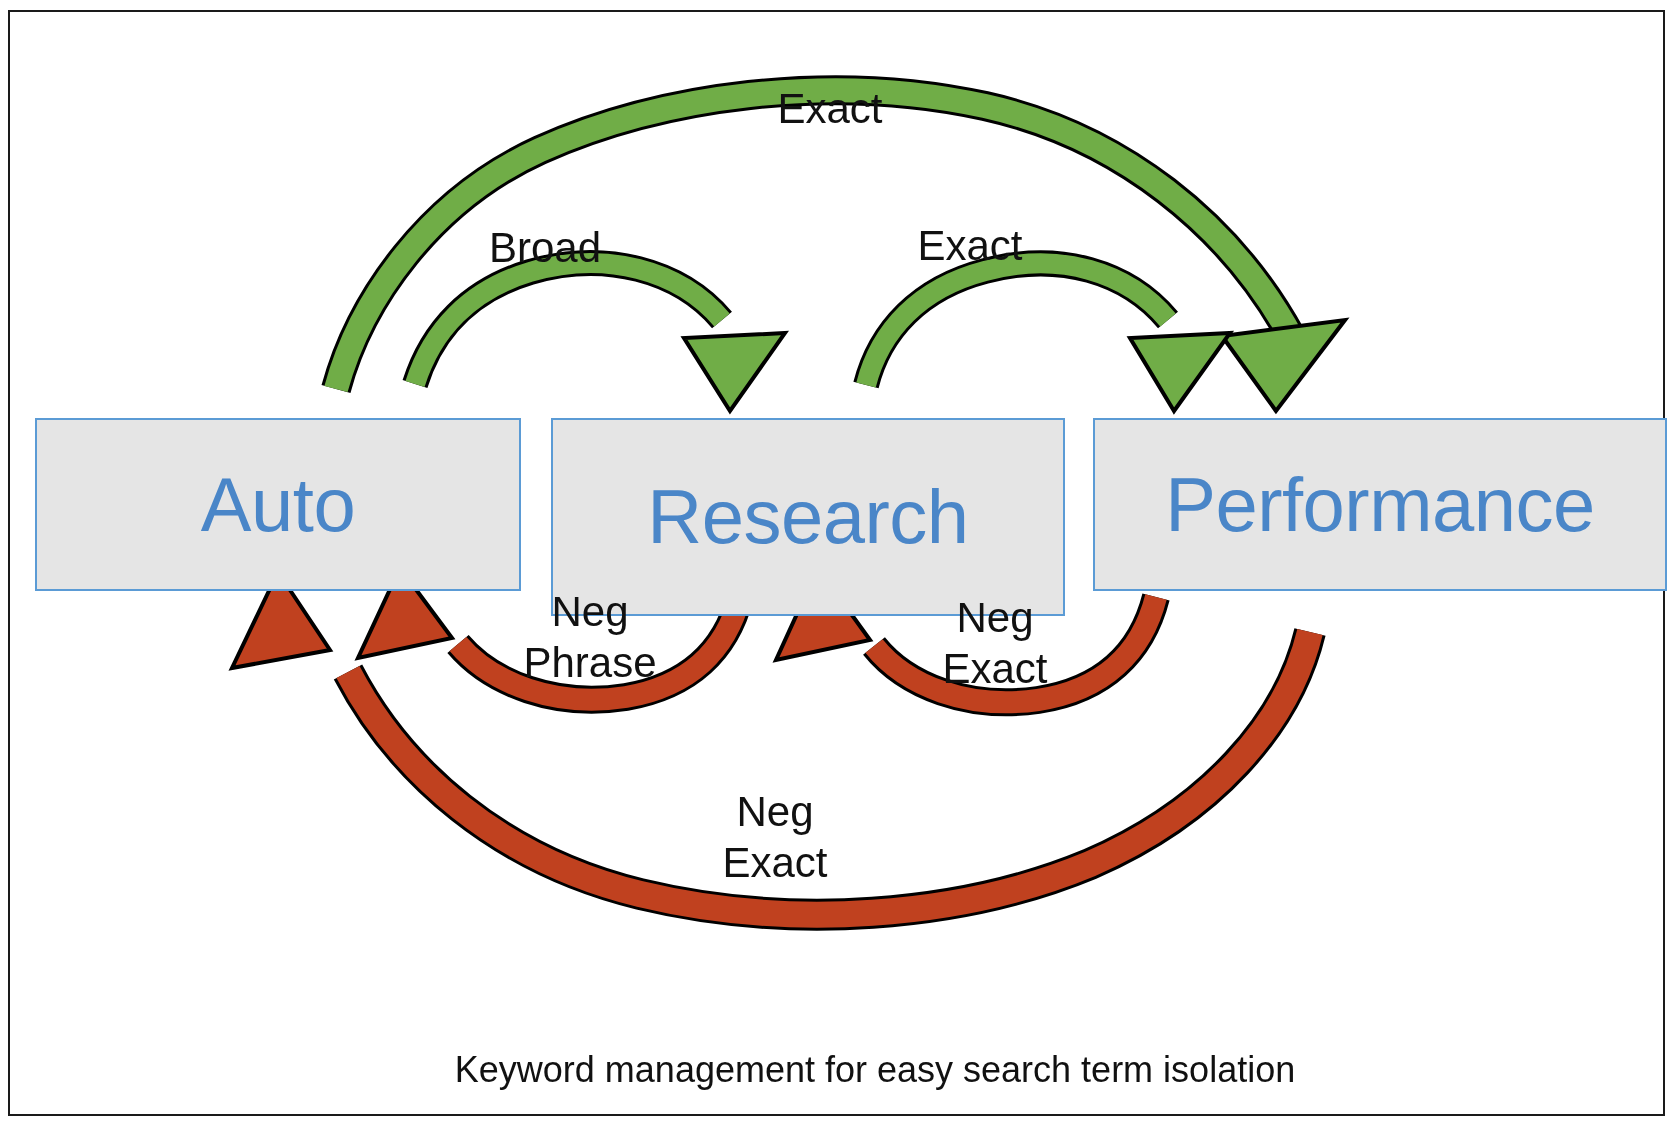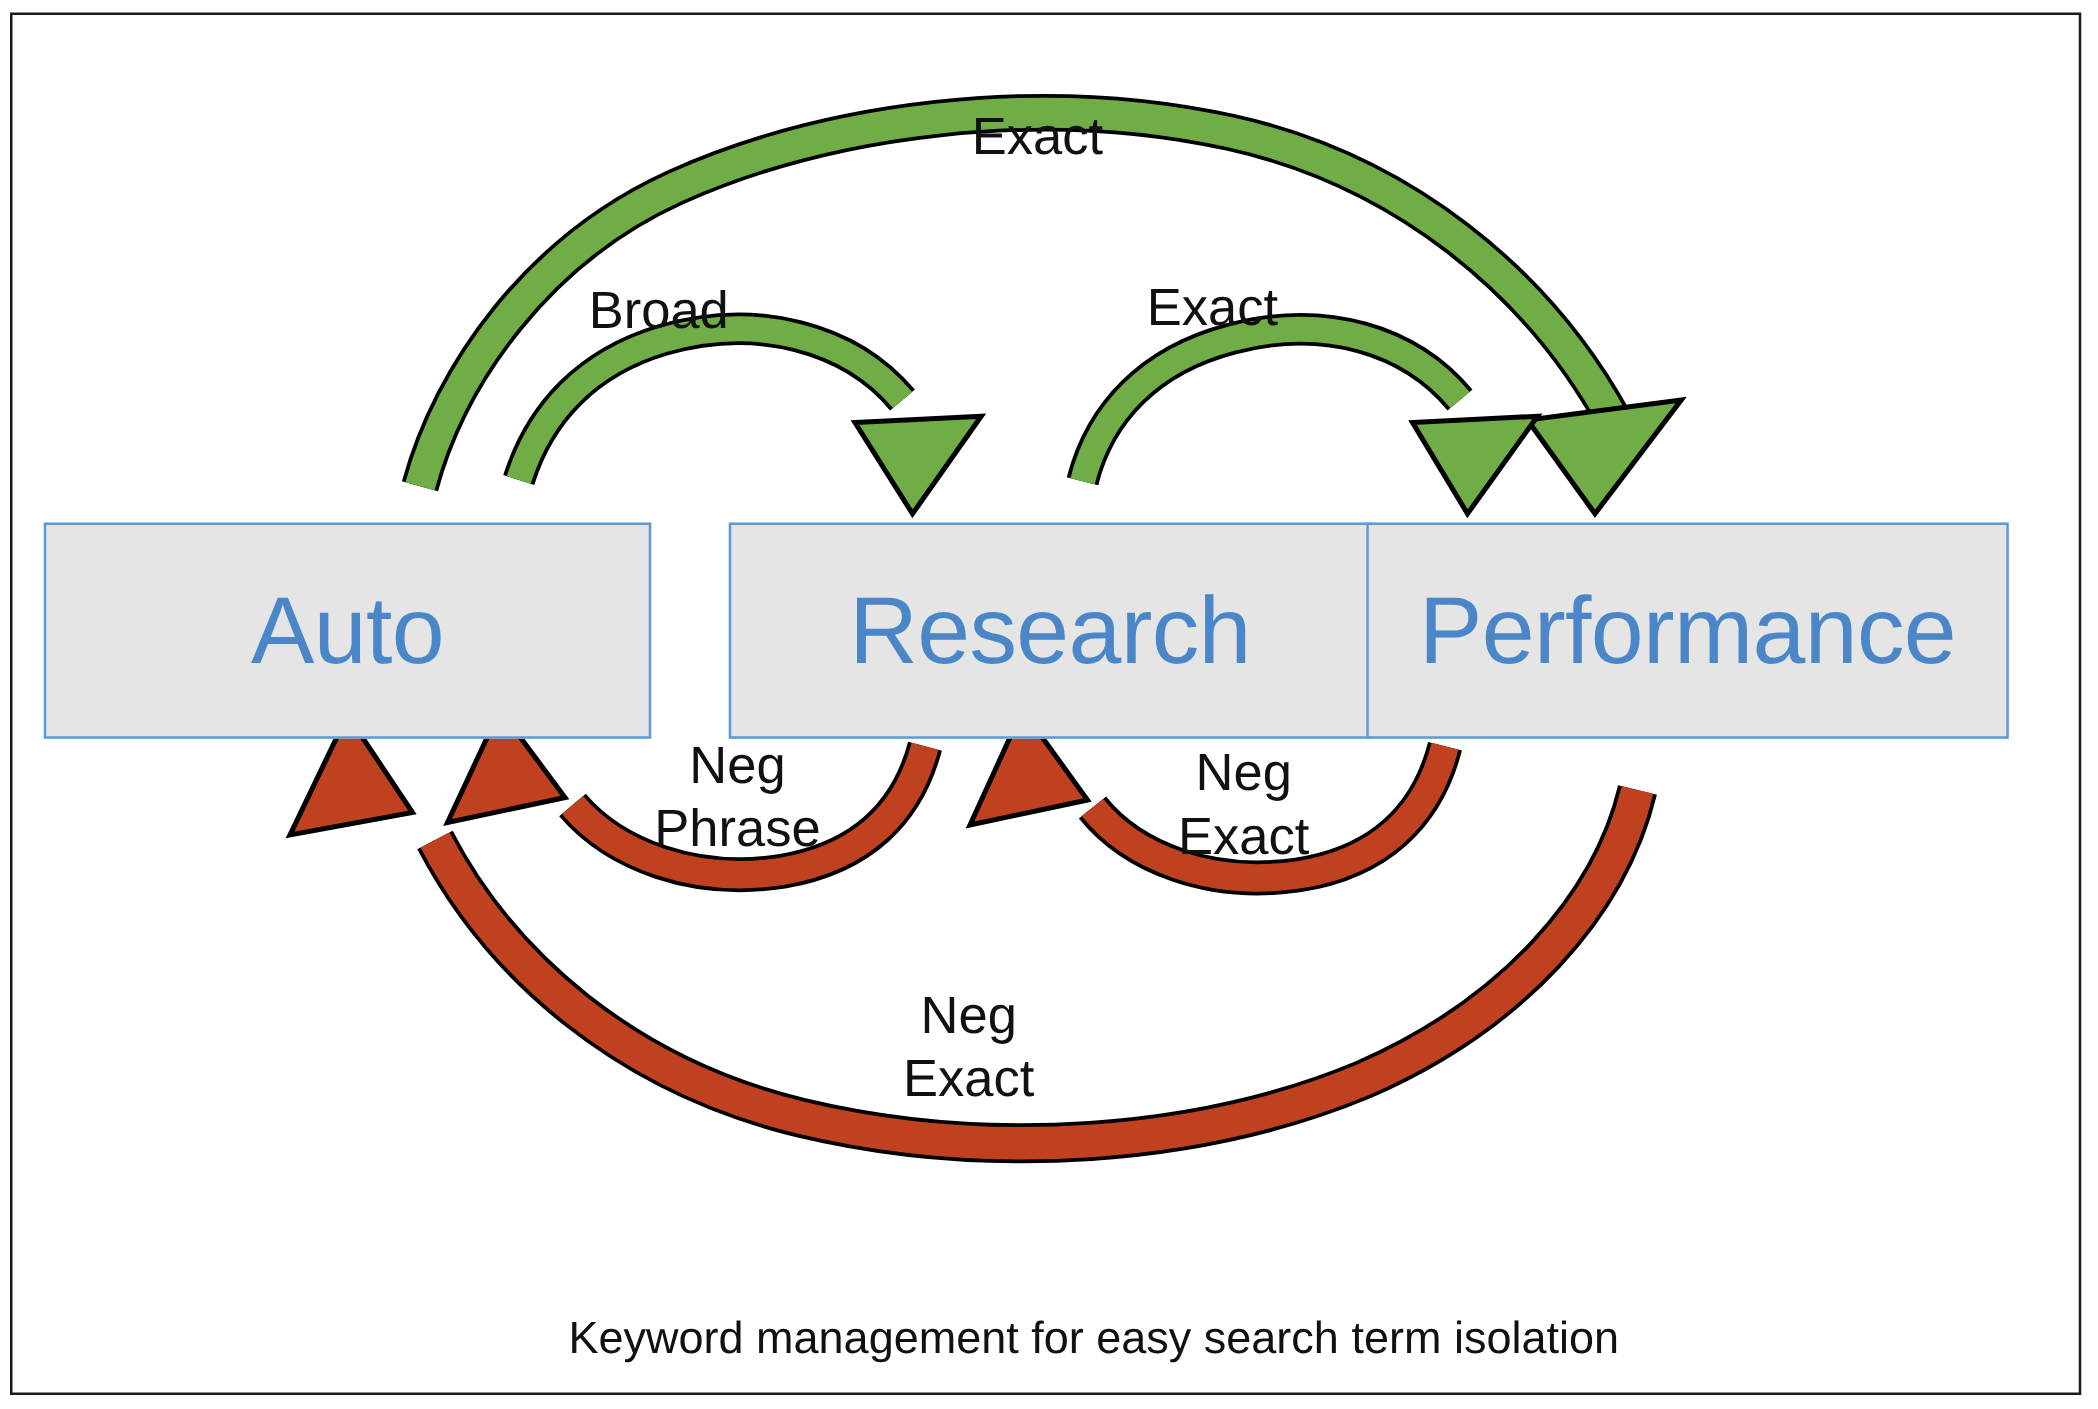--- a/index.html
+++ b/index.html
@@ -49,38 +49,38 @@
   .node-label {
     color: #4A86C8;
     font-family: "Liberation Sans", sans-serif;
     font-size: 76px;
     font-weight: 400;
     line-height: 1;
     letter-spacing: -0.5px;
     white-space: nowrap;
   }
   #node-auto       { left: 35px;   top: 418px; width: 486px; height: 173px; }
-  #node-research   { left: 583px;  top: 418px; width: 514px; height: 173px; }
-  #node-performance{ left: 1093px; top: 418px; width: 514px; height: 173px; }
+  #node-research   { left: 551px;  top: 418px; width: 514px; height: 198px; }
+  #node-performance{ left: 1093px; top: 418px; width: 574px; height: 173px; }
 
   
   .edge-label {
     position: absolute;
     color: #111111;
     font-family: "Liberation Sans", sans-serif;
     font-size: 42px;
     line-height: 1.22;
     text-align: center;
     white-space: pre;
     pointer-events: none;
   }
   .edge-label.two-line { line-height: 1.22; }
 
   #label-exact-outer   { left: 735px;  top: 83px;  width: 190px; }
-  #label-broad         { left: 437px;  top: 222px; width: 180px; }
+  #label-broad         { left: 455px;  top: 222px; width: 180px; }
   #label-exact-mid     { left: 875px;  top: 220px; width: 190px; }
   #label-neg-phrase    { left: 495px;  top: 586px; width: 190px; }
   #label-neg-exact-mid { left: 900px;  top: 592px; width: 190px; }
   #label-neg-exact-big { left: 680px;  top: 786px; width: 190px; }
 
   
   #caption {
     position: absolute;
     left: 0;
     top: 1048px;

